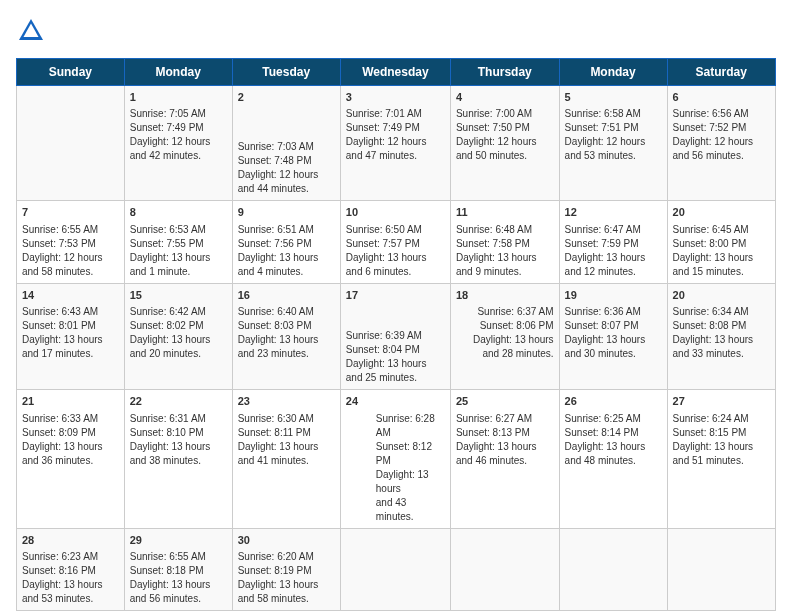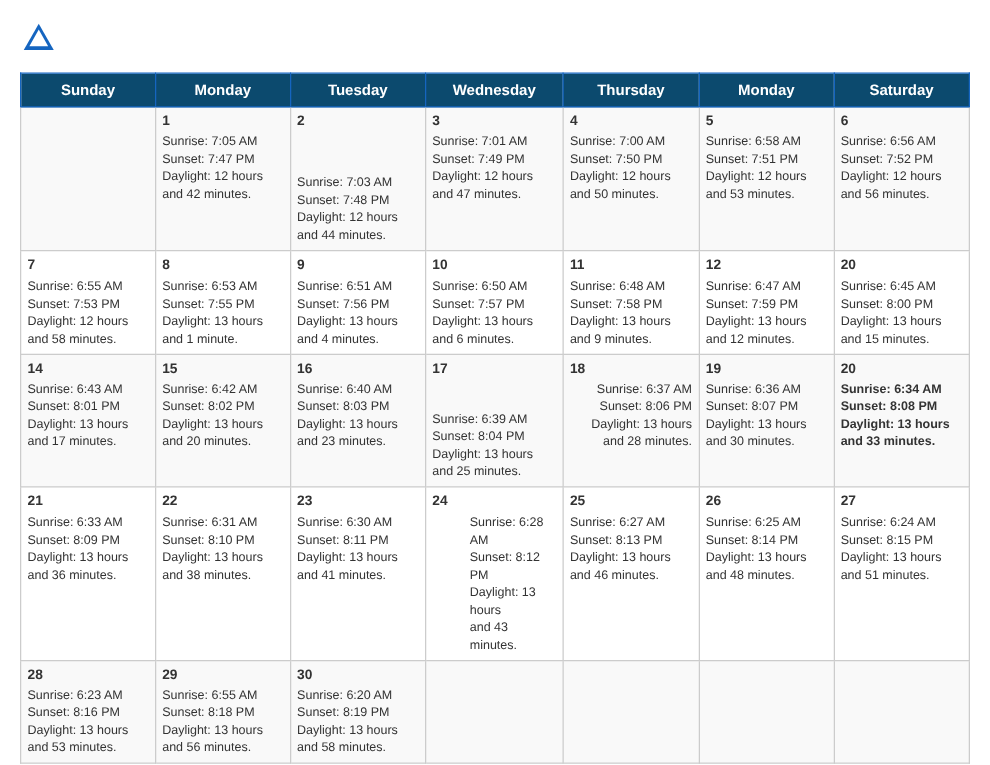--- a/index.html
+++ b/index.html
@@ -127,21 +127,21 @@
         <th>Monday</th>
         <th>Saturday</th>
       </tr>
   </thead>
   <tbody>
   <tr>
         <td class="empty-cell"></td>
         <td>
           <span class="day-num">1</span>
           <div class="day-info" style="white-space: pre-line;">Sunrise: 7:05 AM
-Sunset: 7:47 PM
+Sunset: 7:49 PM
 Daylight: 12 hours
 and 42 minutes.</div>
         </td>
         <td>
           <span class="day-num">2</span>
           <div class="day-info" style="white-space: pre-line; margin-top: 35px;">Sunrise: 7:03 AM
 Sunset: 7:48 PM
 Daylight: 12 hours
 and 44 minutes.</div>
         </td>
@@ -263,21 +263,21 @@
         </td>
         <td>
           <span class="day-num">19</span>
           <div class="day-info" style="white-space: pre-line;">Sunrise: 6:36 AM
 Sunset: 8:07 PM
 Daylight: 13 hours
 and 30 minutes.</div>
         </td>
         <td>
           <span class="day-num">20</span>
-          <div class="day-info" style="white-space: pre-line; font-weight: bold;">Sunrise: 6:34 AM
+          <div class="day-info" style="white-space: pre-line;">Sunrise: 6:34 AM
 Sunset: 8:08 PM
 Daylight: 13 hours
 and 33 minutes.</div>
         </td>
       </tr>
       <tr>
         <td>
           <span class="day-num">21</span>
           <div class="day-info" style="white-space: pre-line;">Sunrise: 6:33 AM
 Sunset: 8:09 PM

